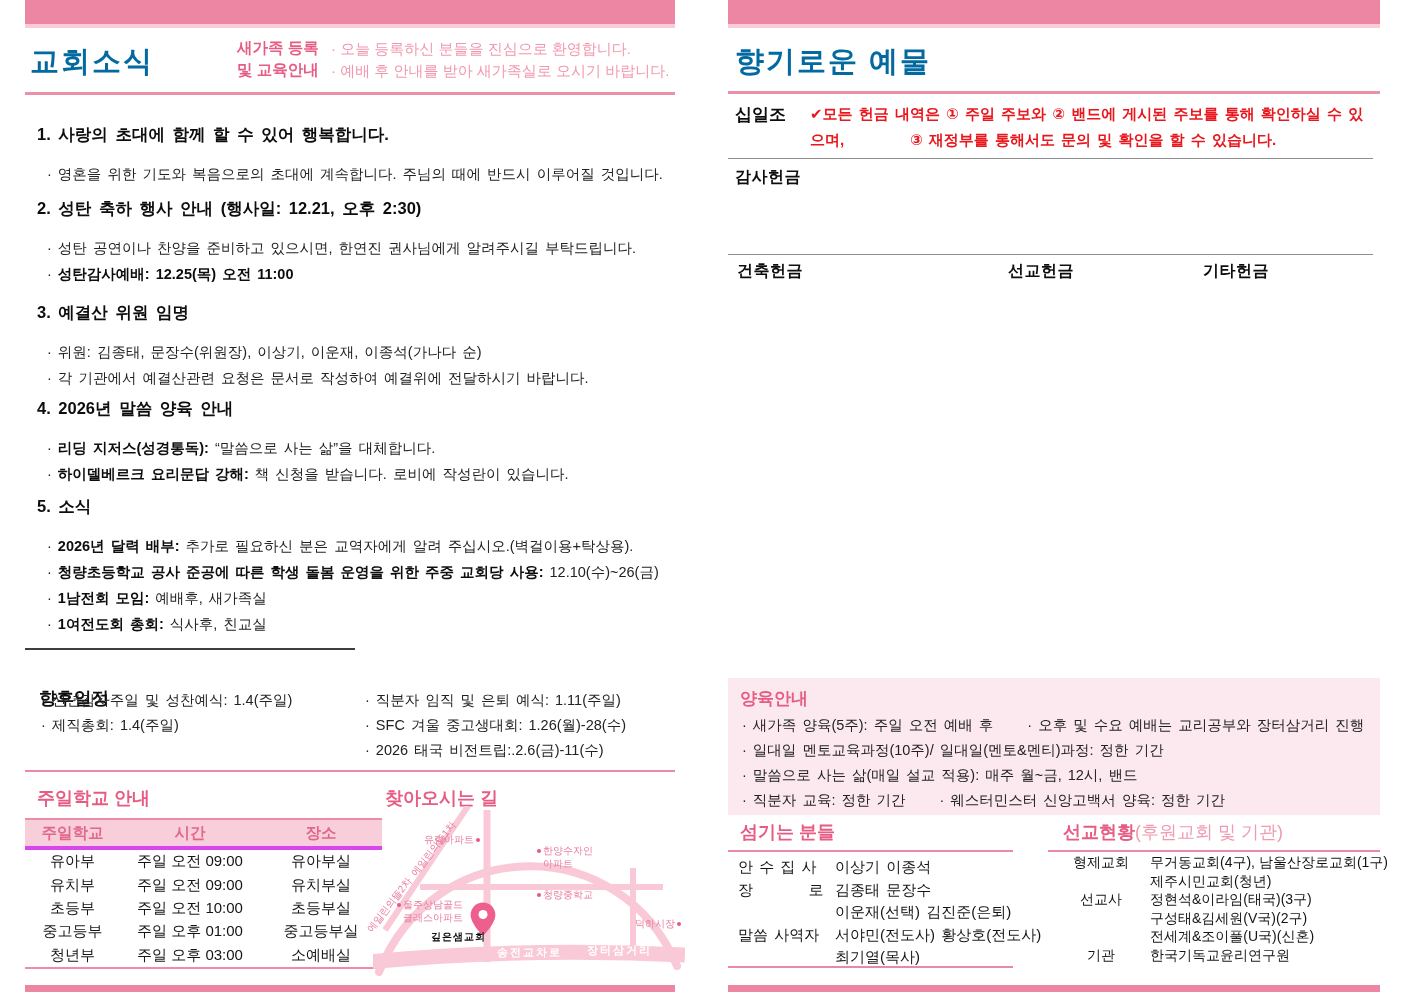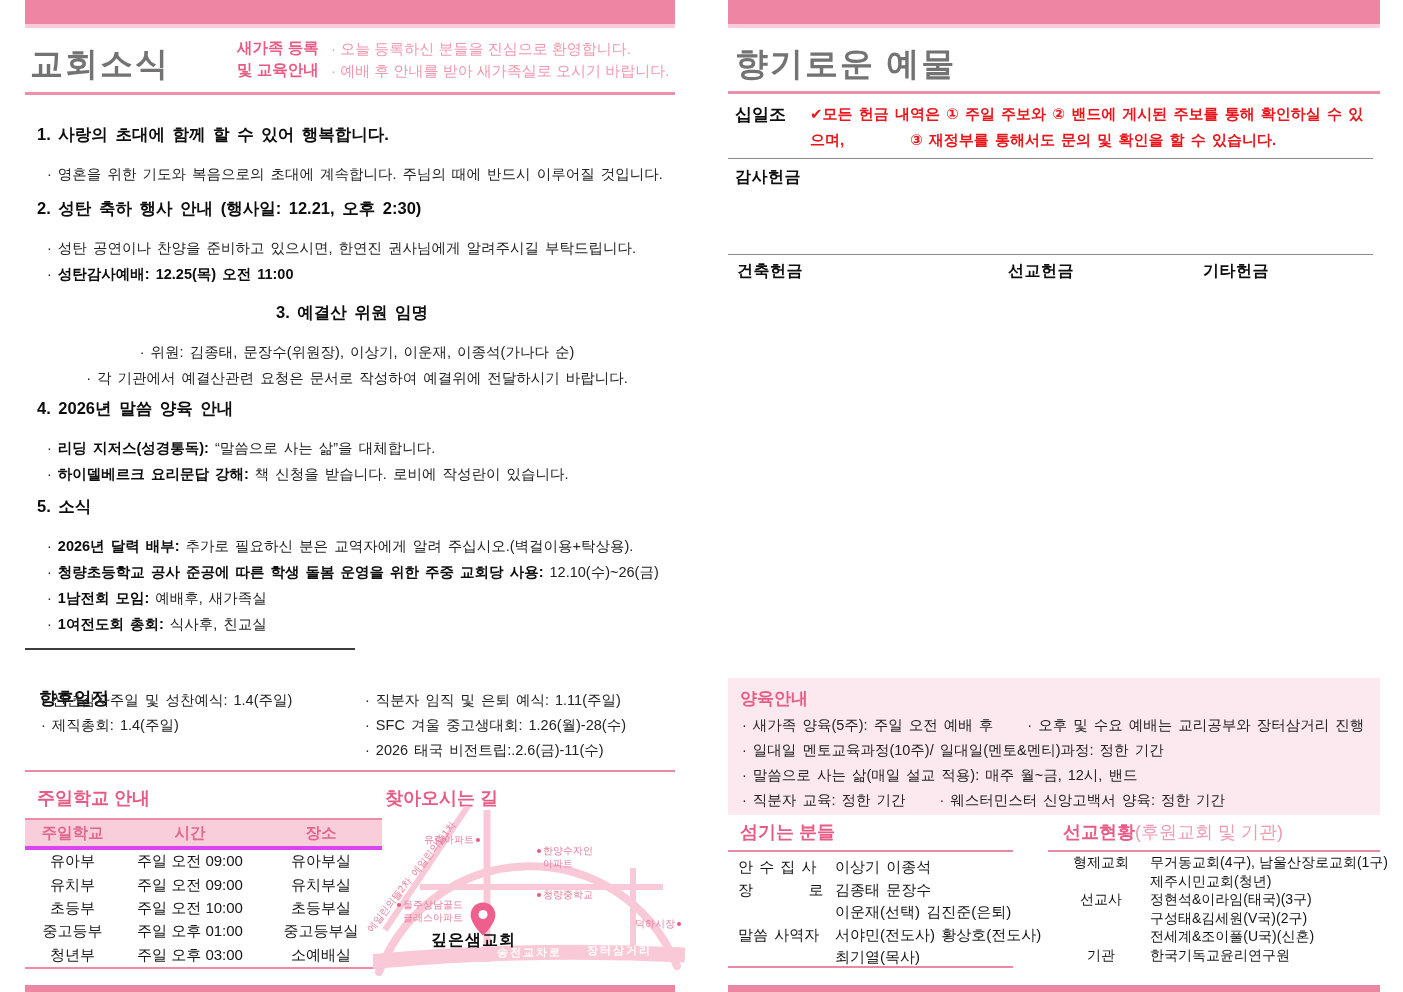--- a/index.html
+++ b/index.html
@@ -10,21 +10,21 @@
     color:#151515;
   }
   .abs{position:absolute;}
   .page{position:absolute;top:0;height:992px;}
   .page-left{left:25px;width:650px;}
   .page-right{left:728px;width:652px;}
 
   .topbar{position:absolute;left:0;top:0;width:100%;height:24px;background:#ec86a2;border-bottom:4px solid #f8ccd9;}
   .bottombar{position:absolute;left:0;top:985px;width:100%;height:7px;background:#ec86a2;}
 
-  .page-title{font-size:33px;font-weight:bold;color:#737373;letter-spacing:2px;}
+  .page-title{font-size:29px;font-weight:bold;color:#0369a1;letter-spacing:2px;}
   .hline{position:absolute;height:2px;background:#ec8fa9;}
   .hline.pale{background:#e989a5;}
   .hline.gray{height:1px;background:#8d8d8d;}
   .hline.dark{background:#3d3d3d;}
 
   .pink-head{color:#e75c84;font-weight:bold;font-size:15.5px;line-height:22px;}
   .pbullets{font-size:15px;line-height:22px;color:#f298ae;}
   .pbullets div::before{content:"· ";}
 
   .s-head{font-size:16.5px;font-weight:bold;color:#0d0d0d;word-spacing:3px;}
@@ -45,21 +45,21 @@
   .ss-row{display:flex;align-items:center;height:23.4px;font-size:15px;color:#141414;}
   .c1{width:95px;text-align:center;}
   .c2{width:140px;text-align:center;}
   .c3{width:122px;text-align:center;}
 
   .map{position:absolute;left:348px;top:806px;width:312px;height:172px;}
   .map svg.roads{position:absolute;left:0;top:0;}
   .map-label{position:absolute;font-size:10px;color:#e87c9e;line-height:13px;white-space:nowrap;}
   .map-label .dot{display:inline-block;width:4px;height:4px;border-radius:50%;background:#e7597f;vertical-align:middle;margin:0 2px;}
   .rot{transform:rotate(-52deg);transform-origin:0 50%;}
-  .church-label{position:absolute;font-size:16px;font-weight:bold;color:#0d0d0d;letter-spacing:1px;}
+  .church-label{position:absolute;font-size:10px;font-weight:bold;color:#0d0d0d;letter-spacing:1px;}
   .road-label{position:absolute;font-size:11px;font-weight:bold;color:#ffffff;letter-spacing:2px;}
   .pin{position:absolute;}
 
   .tithe-label{font-size:17px;font-weight:bold;color:#0d0d0d;}
   .red{color:#e9161c;font-weight:bold;font-size:15px;line-height:26px;word-spacing:2px;}
   .offer-label{font-size:16px;font-weight:bold;color:#0d0d0d;letter-spacing:0.5px;}
 
   .nurture-box{position:absolute;left:0;top:678px;width:652px;height:137px;background:#fce9ef;}
   .nurture-title{color:#e75c84;font-weight:bold;font-size:17px;padding:9px 0 3px 12px;}
   .n-line{display:flex;gap:34px;padding-left:14px;font-size:14.5px;line-height:25px;color:#222;word-spacing:2px;}
@@ -103,21 +103,21 @@
   </div>
 
   <div class="abs" style="left:12px;top:198px;width:630px;">
     <div class="s-head">2. 성탄 축하 행사 안내 (행사일: 12.21, 오후 2:30)</div>
     <div class="s-items">
       <div class="s-item"><span class="b"></span><span>성탄 공연이나 찬양을 준비하고 있으시면, 한연진 권사님에게 알려주시길 부탁드립니다.</span></div>
       <div class="s-item"><span class="b">성탄감사예배: 12.25(목) 오전 11:00</span><span></span></div>
     </div>
   </div>
 
-  <div class="abs" style="left:12px;top:302px;width:630px;text-align:center;">
+  <div class="abs" style="left:12px;top:302px;width:630px;">
     <div class="s-head">3. 예결산 위원 임명</div>
     <div class="s-items">
       <div class="s-item"><span class="b"></span><span>위원: 김종태, 문장수(위원장), 이상기, 이운재, 이종석(가나다 순)</span></div>
       <div class="s-item"><span class="b"></span><span>각 기관에서 예결산관련 요청은 문서로 작성하여 예결위에 전달하시기 바랍니다.</span></div>
     </div>
   </div>
 
   <div class="abs" style="left:12px;top:398px;width:630px;">
     <div class="s-head">4. 2026년 말씀 양육 안내</div>
     <div class="s-items">

